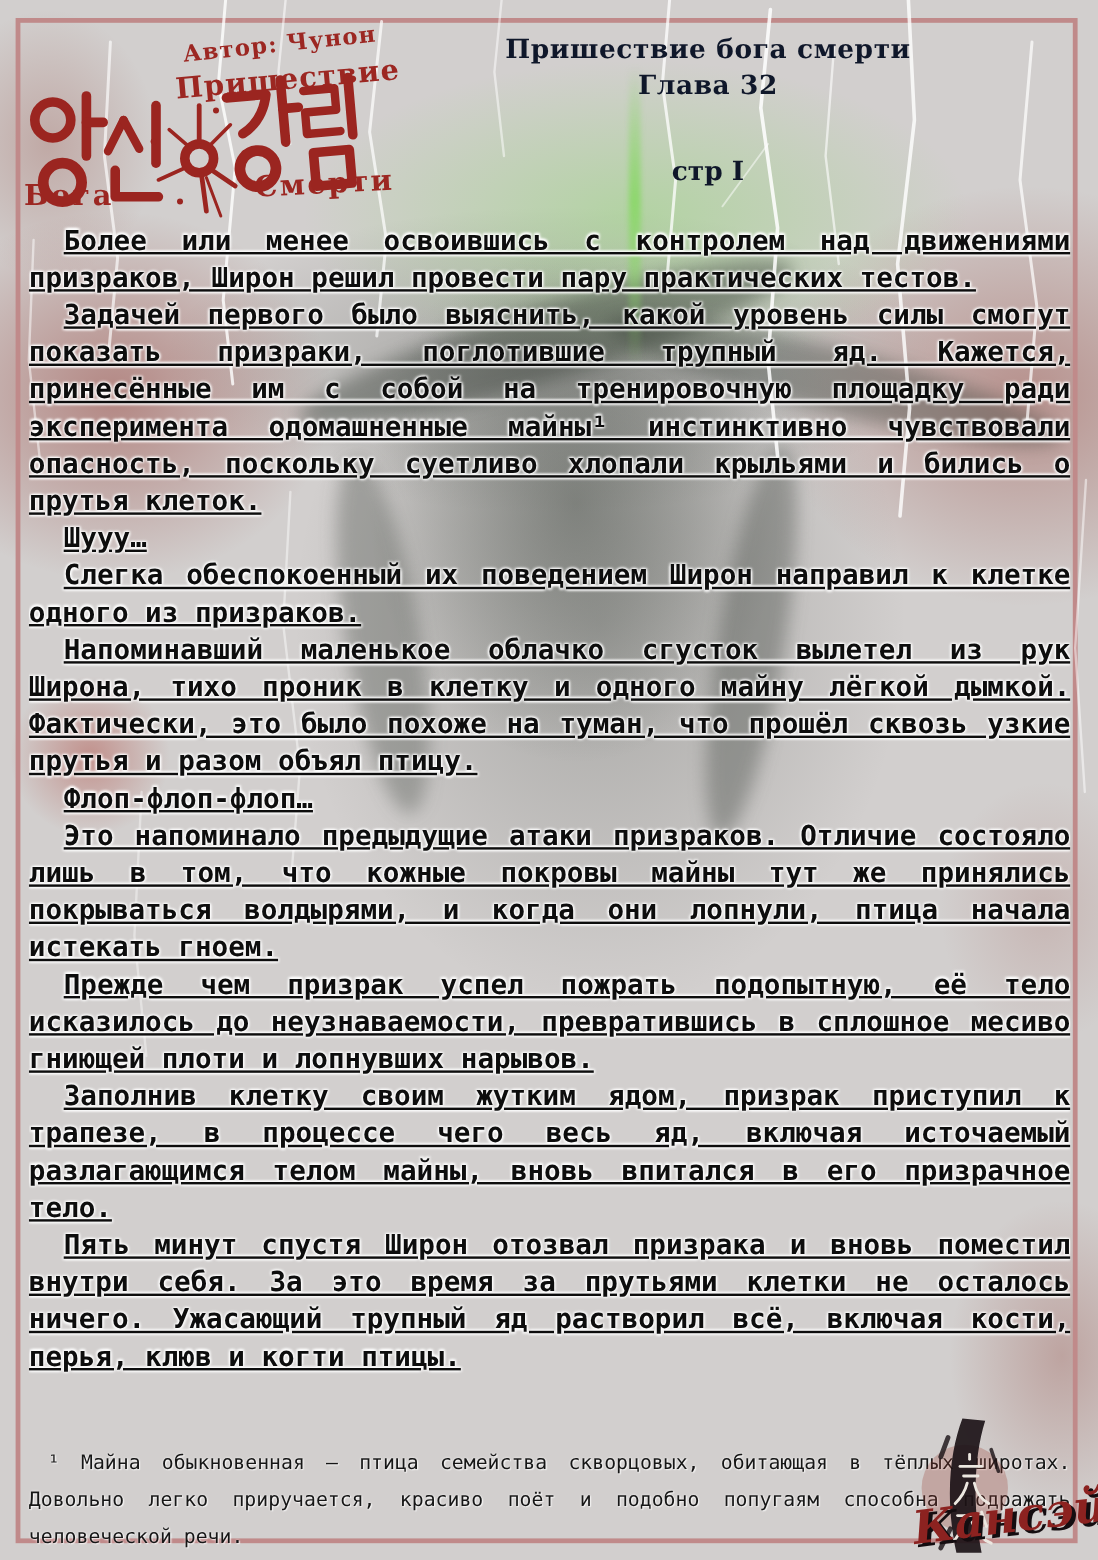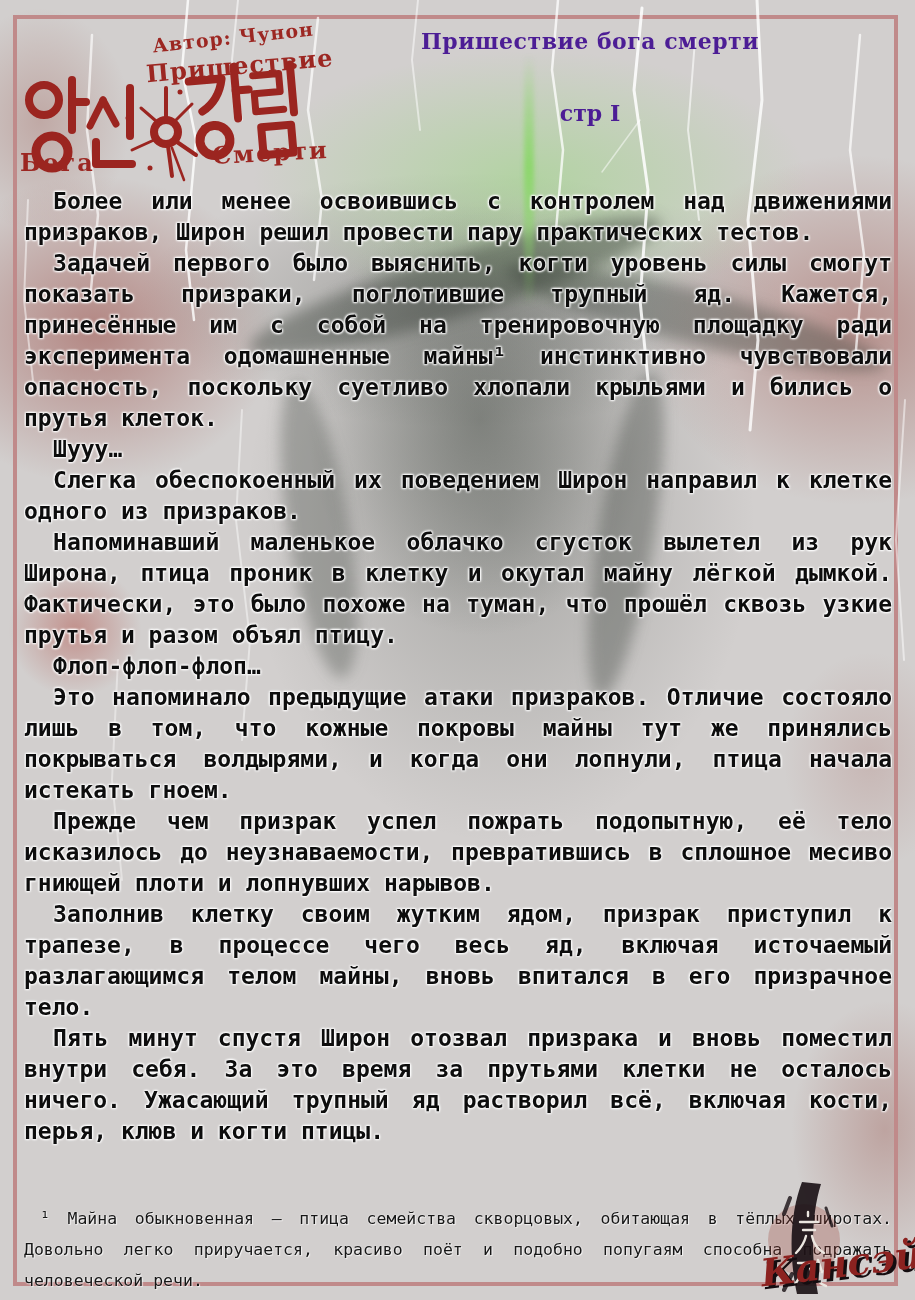--- a/index.html
+++ b/index.html
@@ -39,29 +39,29 @@
   .logo-author{left:152px;top:26px;font-size:19px;letter-spacing:1px;transform:rotate(-6deg);}
   .logo-top{left:146px;top:51px;font-size:24px;letter-spacing:1px;transform:rotate(-5deg);}
   .logo-bl{left:20px;top:148px;font-size:24px;letter-spacing:2px;}
   .logo-br{left:212px;top:138px;font-size:24px;letter-spacing:2px;transform:rotate(-3deg);}
   .logo-svg{position:absolute;left:20px;top:58px;z-index:4;}
   .logo-svg path,.logo-svg line,.logo-svg circle.o,.logo-svg rect{stroke:#9b2520;fill:none;
          stroke-linecap:round;stroke-linejoin:round;}
 
   
   .header{position:absolute;left:270px;top:26px;width:640px;z-index:4;text-align:center;
-          color:#4c1d95;font-family:"DejaVu Serif",serif;font-weight:700;}
+          color:#0f172a;font-family:"DejaVu Serif",serif;font-weight:700;}
   .h-line{font-size:22px;line-height:30px;letter-spacing:.5px;}
   .page-label{margin-top:44px;font-size:22px;}
 
   
   .body-text{position:absolute;left:24px;top:186px;width:868px;height:1012px;overflow:hidden;z-index:4;
       font-size:23px;line-height:31px;font-weight:700;color:#0d0d0d;text-align:justify;
       text-shadow:-1px -1px 2px rgba(255,255,255,.85),1px -1px 2px rgba(255,255,255,.85),
-                  -1px 1px 2px rgba(255,255,255,.85),1px 1px 2px rgba(255,255,255,.85);}
+                  -1px 1px 2px rgba(255,255,255,.85),1px 1px 2px rgba(255,255,255,.85);text-decoration:underline;}
   .body-text p{margin:0;text-indent:2.1ch;}
 
   
   .footnote{position:absolute;left:24px;top:1203px;width:868px;z-index:4;
       font-size:16.5px;line-height:31px;color:#161616;text-align:justify;text-indent:1.6ch;
       text-shadow:0 0 2px rgba(255,255,255,.9),1px 1px 1px rgba(255,255,255,.7);}
 
   
   .watermark{position:absolute;left:742px;top:1178px;z-index:6;}
 </style>
@@ -138,29 +138,30 @@
 
     <g transform="rotate(-5 255 55)">
       <path d="M236,16 L262,16 L262,34 L236,34 L236,52 L264,52" stroke-width="7"></path>
       <line x1="274" y1="8" x2="274" y2="56" stroke-width="8"></line>
       <rect x="240" y="68" width="30" height="28" stroke-width="8"></rect>
     </g>
   </svg>
 
   <div class="header">
     <div class="h-line">Пришествие бога смерти</div>
+    <div class="h-line">Глава 32</div>
     <div class="page-label">стр I</div>
   </div>
 
   <div class="body-text">
       <p>Более или менее освоившись с контролем над движениями призраков, Широн решил провести пару практических тестов.</p>
-      <p>Задачей первого было выяснить, когти уровень силы смогут показать призраки, поглотившие трупный яд. Кажется, принесённые им с собой на тренировочную площадку ради эксперимента одомашненные майны¹ инстинктивно чувствовали опасность, поскольку суетливо хлопали крыльями и бились о прутья клеток.</p>
+      <p>Задачей первого было выяснить, какой уровень силы смогут показать призраки, поглотившие трупный яд. Кажется, принесённые им с собой на тренировочную площадку ради эксперимента одомашненные майны¹ инстинктивно чувствовали опасность, поскольку суетливо хлопали крыльями и бились о прутья клеток.</p>
       <p>Шууу…</p>
       <p>Слегка обеспокоенный их поведением Широн направил к клетке одного из призраков.</p>
-      <p>Напоминавший маленькое облачко сгусток вылетел из рук Широна, птица проник в клетку и окутал майну лёгкой дымкой. Фактически, это было похоже на туман, что прошёл сквозь узкие прутья и разом объял птицу.</p>
+      <p>Напоминавший маленькое облачко сгусток вылетел из рук Широна, тихо проник в клетку и одного майну лёгкой дымкой. Фактически, это было похоже на туман, что прошёл сквозь узкие прутья и разом объял птицу.</p>
       <p>Флоп-флоп-флоп…</p>
       <p>Это напоминало предыдущие атаки призраков. Отличие состояло лишь в том, что кожные покровы майны тут же принялись покрываться волдырями, и когда они лопнули, птица начала истекать гноем.</p>
       <p>Прежде чем призрак успел пожрать подопытную, её тело исказилось до неузнаваемости, превратившись в сплошное месиво гниющей плоти и лопнувших нарывов.</p>
       <p>Заполнив клетку своим жутким ядом, призрак приступил к трапезе, в процессе чего весь яд, включая источаемый разлагающимся телом майны, вновь впитался в его призрачное тело.</p>
       <p>Пять минут спустя Широн отозвал призрака и вновь поместил внутри себя. За это время за прутьями клетки не осталось ничего. Ужасающий трупный яд растворил всё, включая кости, перья, клюв и когти птицы.</p>
     </div>
 
   <div class="footnote">¹ Майна обыкновенная – птица семейства скворцовых, обитающая в тёплых широтах. Довольно легко приручается, красиво поёт и подобно попугаям способна подражать человеческой речи.</div>
 
   <svg class="watermark" width="175" height="122" viewBox="0 0 175 122">

